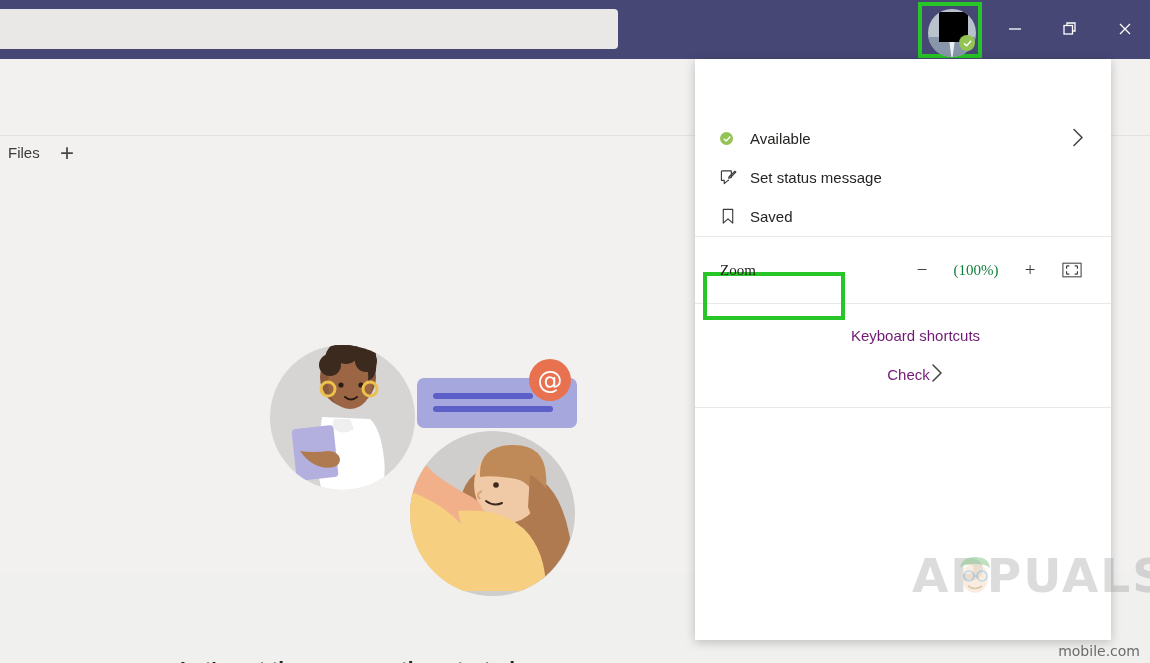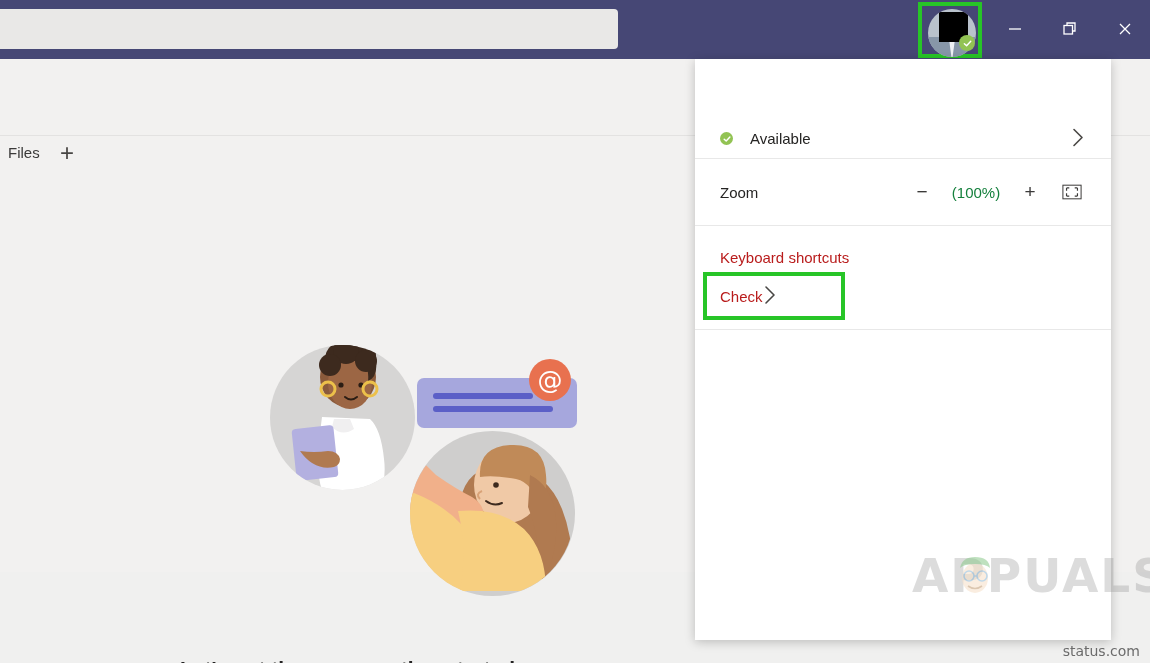--- a/index.html
+++ b/index.html
@@ -119,35 +119,35 @@
     display: flex; align-items: center; justify-content: center;
   }
   .settings-hl {
     position: absolute; left: 8px; top: 213px; width: 142px; height: 48px;
     border: 4px solid #27c527; pointer-events: none;
   }
   .sep { height: 1px; background: #e8e8e8; margin: 0; }
 
   .zoomrow {
     position: relative; height: 66px; display: flex; align-items: center;
-    padding-left: 25px; font-size: 15px; color: #252423;
+    padding-left: 25px; font-size: 15px; color: #252423; font-family: Liberation Serif, serif;
   }
   .zoom-ctrls {
     position: absolute; right: 18px; top: 50%; transform: translateY(-50%);
     display: flex; align-items: center; gap: 0;
   }
   .zbtn {
     width: 42px; height: 30px; display: flex; align-items: center;
     justify-content: center; color: #3b3a39; font-size: 19px; font-weight: 300;
   }
   .zval { min-width: 66px; text-align: center; font-size: 15px; color: #15803d; }
 
   .mitem-plain {
     height: 39px; display: flex; align-items: center;
-    padding-left: 25px; font-size: 15px; color: #b91c1c; position: relative;
+    padding-left: 25px; font-size: 15px; color: #701a75; position: relative; justify-content: center;
   }
 
   
   .wm-appuals {
     position: absolute; left: 912px; top: 548px;
     font-size: 47px; font-weight: bold; letter-spacing: 2px;
     color: rgba(140,140,140,0.30); font-family: "DejaVu Sans", sans-serif;
     pointer-events: none; user-select: none; white-space: nowrap;
   }
   .wm-face {
@@ -277,21 +277,38 @@
         </span>
       </span>
       <span>Available</span>
       <span class="chev">
         <svg width="14" height="22" viewBox="0 0 14 22">
           <path d="M3 3 L11 11 L3 19" stroke="#484644" stroke-width="1.6" fill="none" stroke-linecap="round" stroke-linejoin="round"></path>
         </svg>
       </span>
     </div>
 
-
+    <div class="mitem">
+      <span class="micon">
+        <svg width="17" height="17" viewBox="0 0 18 18">
+          <path d="M1.5 2 H12 V9.5 M1.5 2 V12 H4.5 V15.5 L8.5 12 H9.5" stroke="#3b3a39" stroke-width="1.2" fill="none" stroke-linejoin="round"></path>
+          <path d="M15.8 2.4 L16.8 3.4 L10.8 9.4 L9.2 9.8 L9.6 8.2 Z" stroke="#3b3a39" stroke-width="1.2" fill="none" stroke-linejoin="round"></path>
+        </svg>
+      </span>
+      <span>Set status message</span>
+    </div>
+
+    <div class="mitem">
+      <span class="micon">
+        <svg width="16" height="17" viewBox="0 0 16 18">
+          <path d="M3 1.5 H13 V16 L8 11.5 L3 16 Z" stroke="#3b3a39" stroke-width="1.2" fill="none" stroke-linejoin="round"></path>
+        </svg>
+      </span>
+      <span>Saved</span>
+    </div>
 
 
     <div class="settings-hl"></div>
 
     <div class="sep"></div>
 
     <div class="zoomrow">
       <span>Zoom</span>
       <span class="zoom-ctrls">
         <span class="zbtn">−</span>
@@ -332,15 +349,15 @@
 
   <div class="wm-appuals">APPUALS</div>
   <svg class="wm-face" viewBox="0 0 40 44">
     <ellipse cx="20" cy="26" rx="13" ry="15" fill="#f6e0c8"></ellipse>
     <path d="M5 16 q2 -11 15 -11 q14 0 15 11 q-4 -4 -15 -4 q-11 0 -15 4 z" fill="#8cc98c"></path>
     <circle cx="14" cy="24" r="5" stroke="#8cb8d8" stroke-width="1.6" fill="none"></circle>
     <circle cx="27" cy="24" r="5" stroke="#8cb8d8" stroke-width="1.6" fill="none"></circle>
     <path d="M19 24 h3" stroke="#8cb8d8" stroke-width="1.4"></path>
     <path d="M13 34 q7 5 14 0" stroke="#c09a72" stroke-width="1.6" fill="none"></path>
   </svg>
-  <div class="wm-site">status.com</div>
+  <div class="wm-site">mobile.com</div>
 
 </div>
 
 </body></html>

